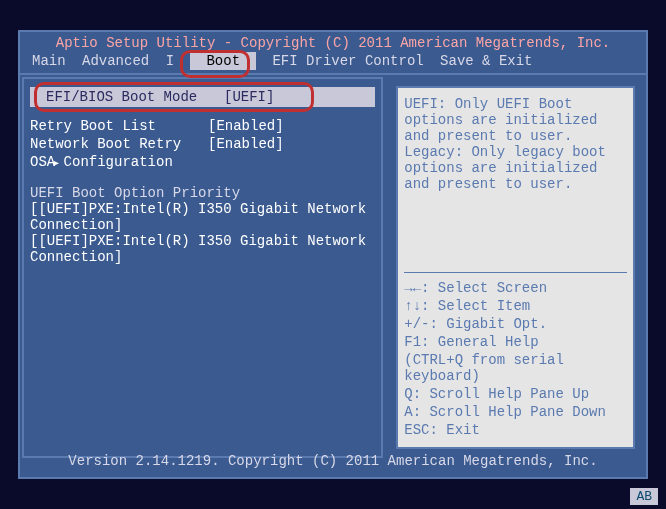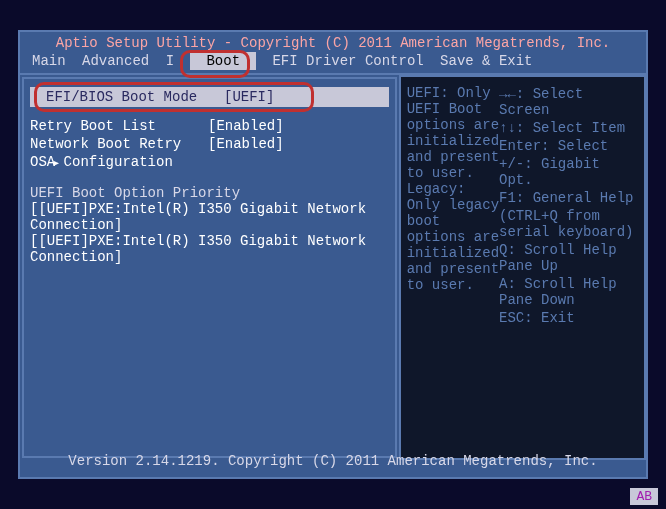--- a/index.html
+++ b/index.html
@@ -64,26 +64,26 @@
     flex: 1.55;
     border: 2px solid #5a7ab0;
     margin: 2px;
     padding: 8px 6px;
     color: #d8d8e8;
     background: #3a5a90;
   }
   .right-panel {
     flex: 1;
     border: 2px solid #5a7ab0;
-    margin: 0;
+    margin: 11px;
     padding: 8px 6px;
     color: #5a7ab0;
-    background: #0f172a;
+    background: #e5e5e5;
     display: flex;
-    flex-direction: row;
+    flex-direction: column;
   }
   .row { display: flex; gap: 8px; padding: 1px 0; }
   .row .label { flex: 0 0 170px; }
   .row .val { flex: 1; }
   .sel-row { background: #c8c8d8; color: #2a2a60; padding: 2px 16px; }
   .gray { color: #ffffff; }
   .white { color: #d8d8e8; }
   .indent { padding-left: 0; }
   .marker { position: absolute; left: 22px; }
   .help-top { flex: 1; color: #5a7ab0; }
@@ -95,21 +95,21 @@
     left: 0; right: 0;
     text-align: center;
     color: #d8d8e8;
     font-size: 14px;
   }
   .badge {
     position: absolute;
     bottom: 4px;
     right: 8px;
     background: #c8c8d8;
-    color: #a21caf;
+    color: #0c4a6e;
     padding: 1px 6px;
     font-size: 13px;
     text-align: center;
   }
 </style>
 </head>
 <body>
 
 <div class="outer">
   <div class="title-bar">Aptio Setup Utility - Copyright (C) 2011 American Megatrends, Inc.</div>
@@ -146,21 +146,20 @@
       <div class="gray indent">[[UEFI]PXE:Intel(R) I350 Gigabit Network Connection]</div>
       <div class="gray indent">[[UEFI]PXE:Intel(R) I350 Gigabit Network Connection]</div>
     </div>
 
     <div class="right-panel">
       <div class="help-top">UEFI: Only UEFI Boot options are initialized and present to user. Legacy: Only legacy boot options are initialized and present to user.</div>
       <div class="divider"></div>
       <div class="keys">
         <div>→←: Select Screen</div>
         <div>↑↓: Select Item</div>
-        <div>Enter: Select</div>
         <div>+/-: Gigabit Opt.</div>
         <div>F1: General Help</div>
         <div> (CTRL+Q from serial keyboard)</div>
         <div>Q: Scroll Help Pane Up</div>
         <div>A: Scroll Help Pane Down</div>
         <div>ESC: Exit</div>
       </div>
     </div>
   </div>
 

